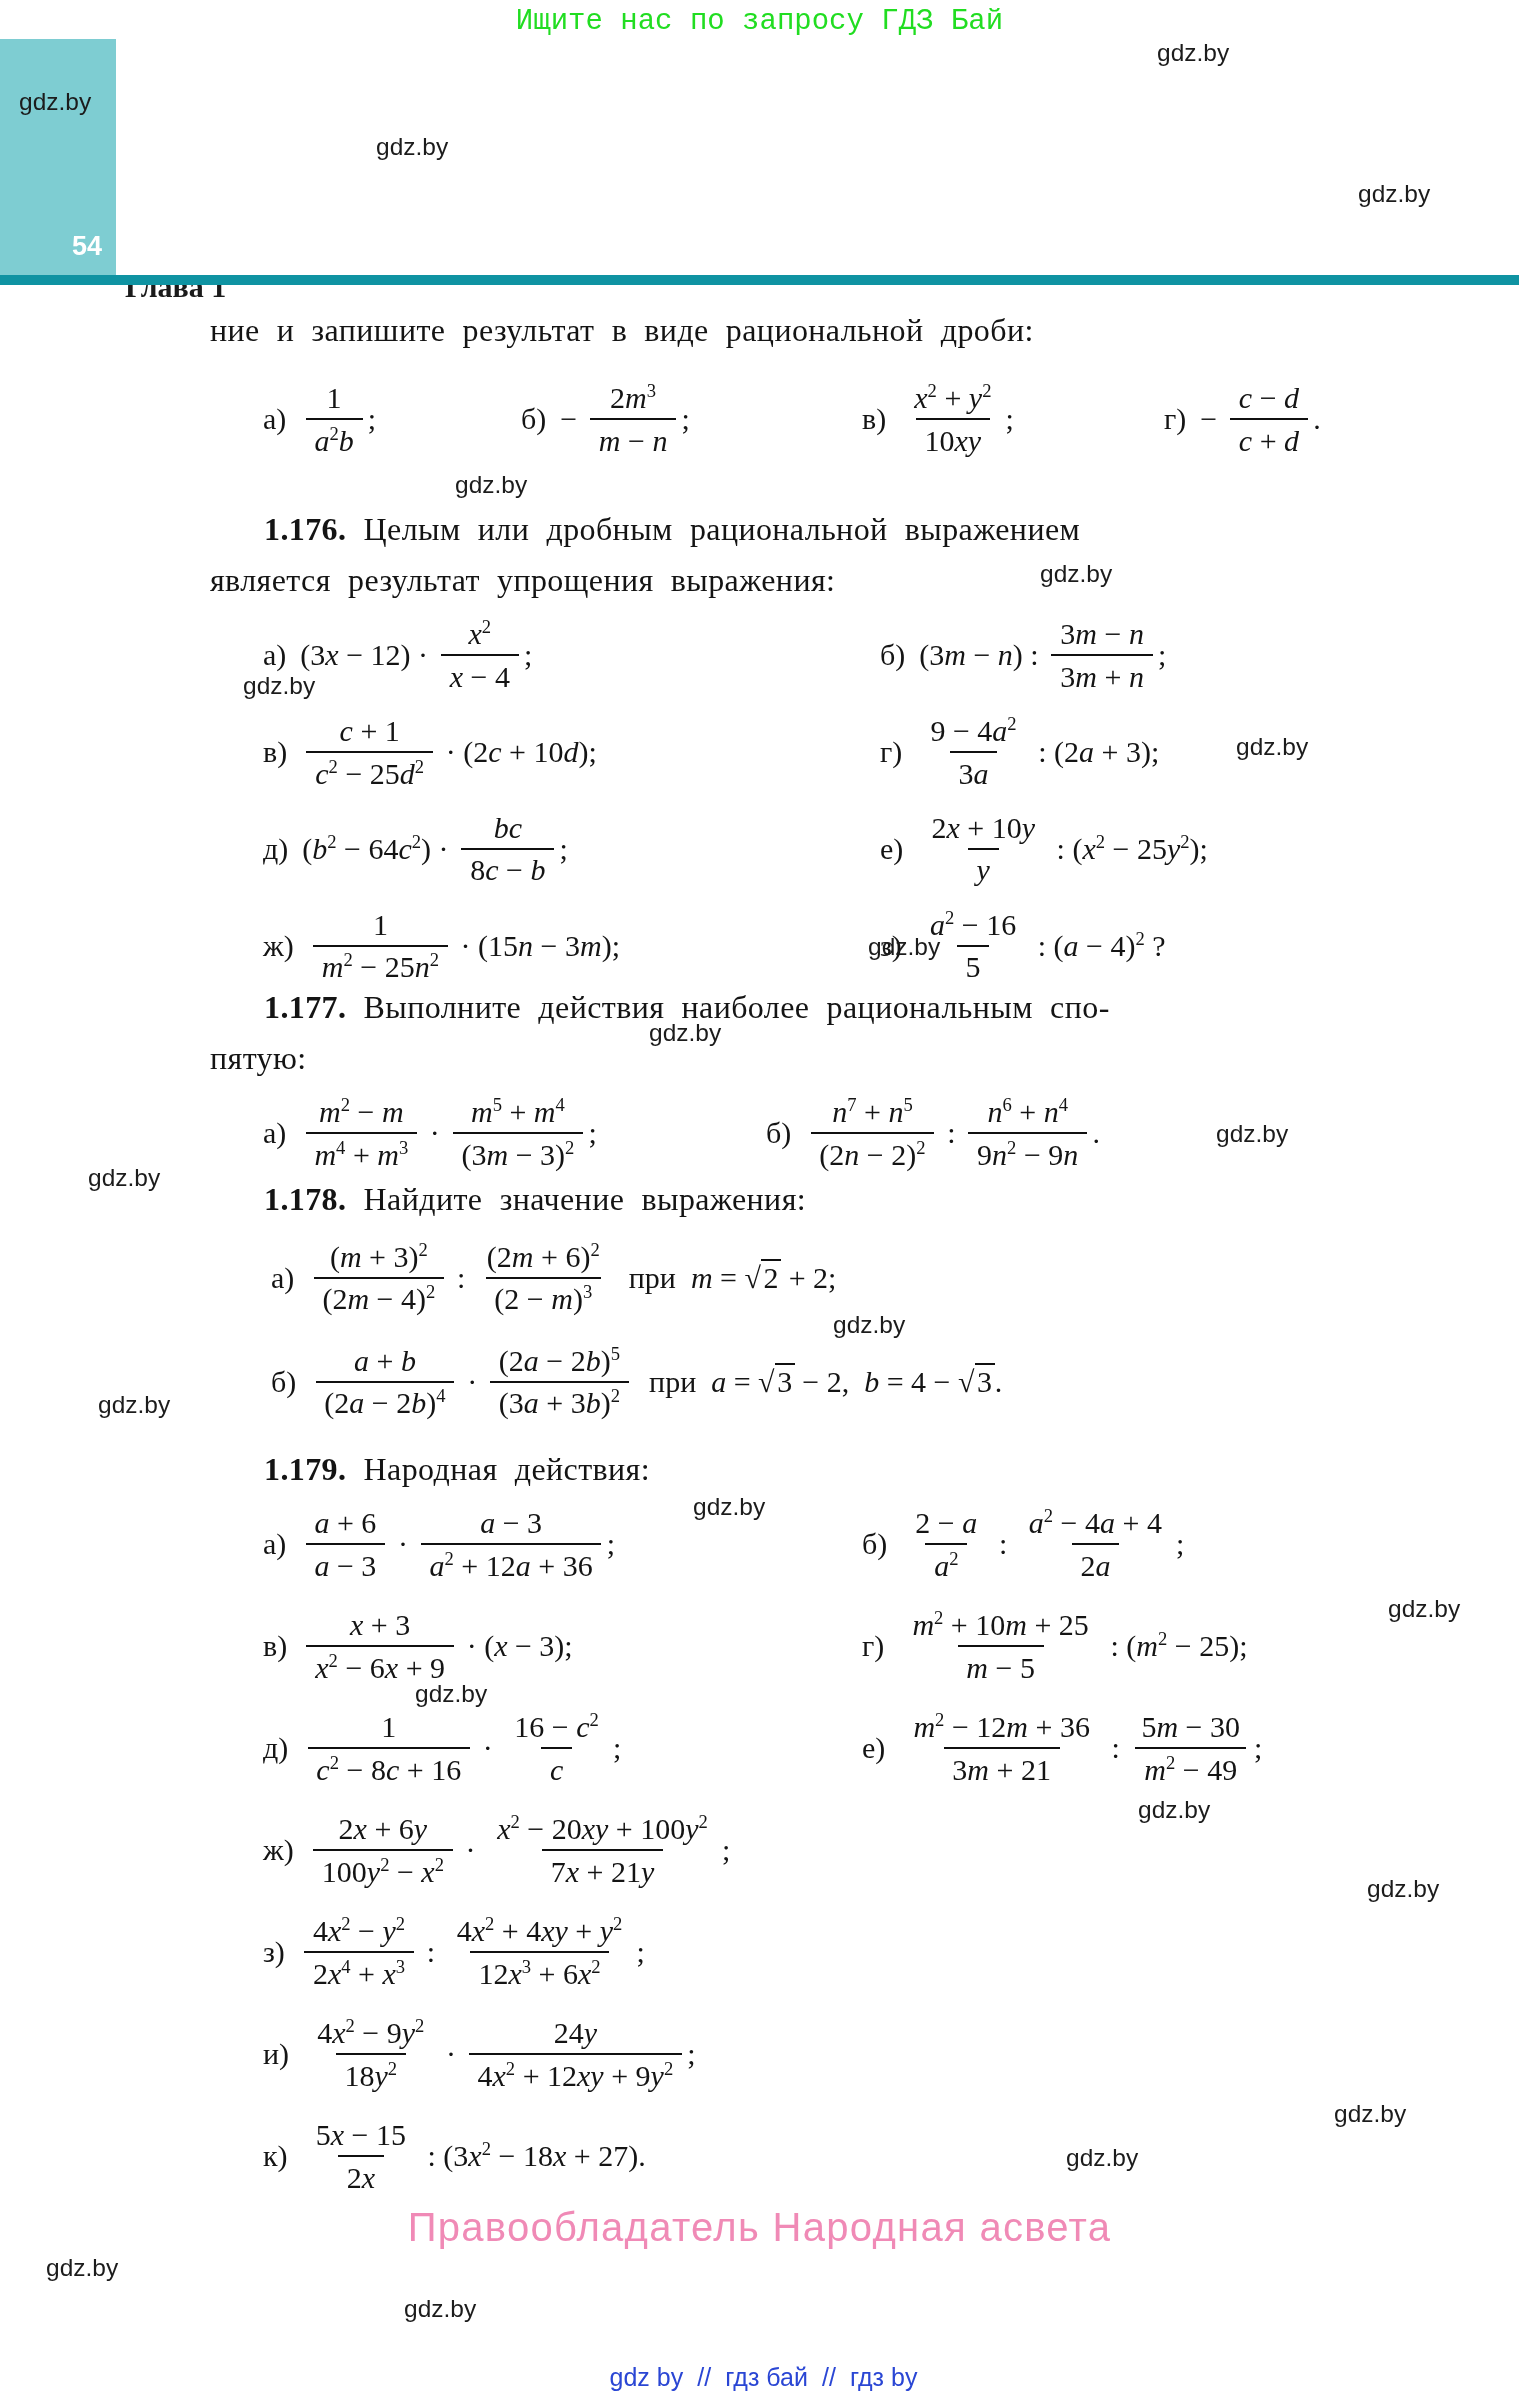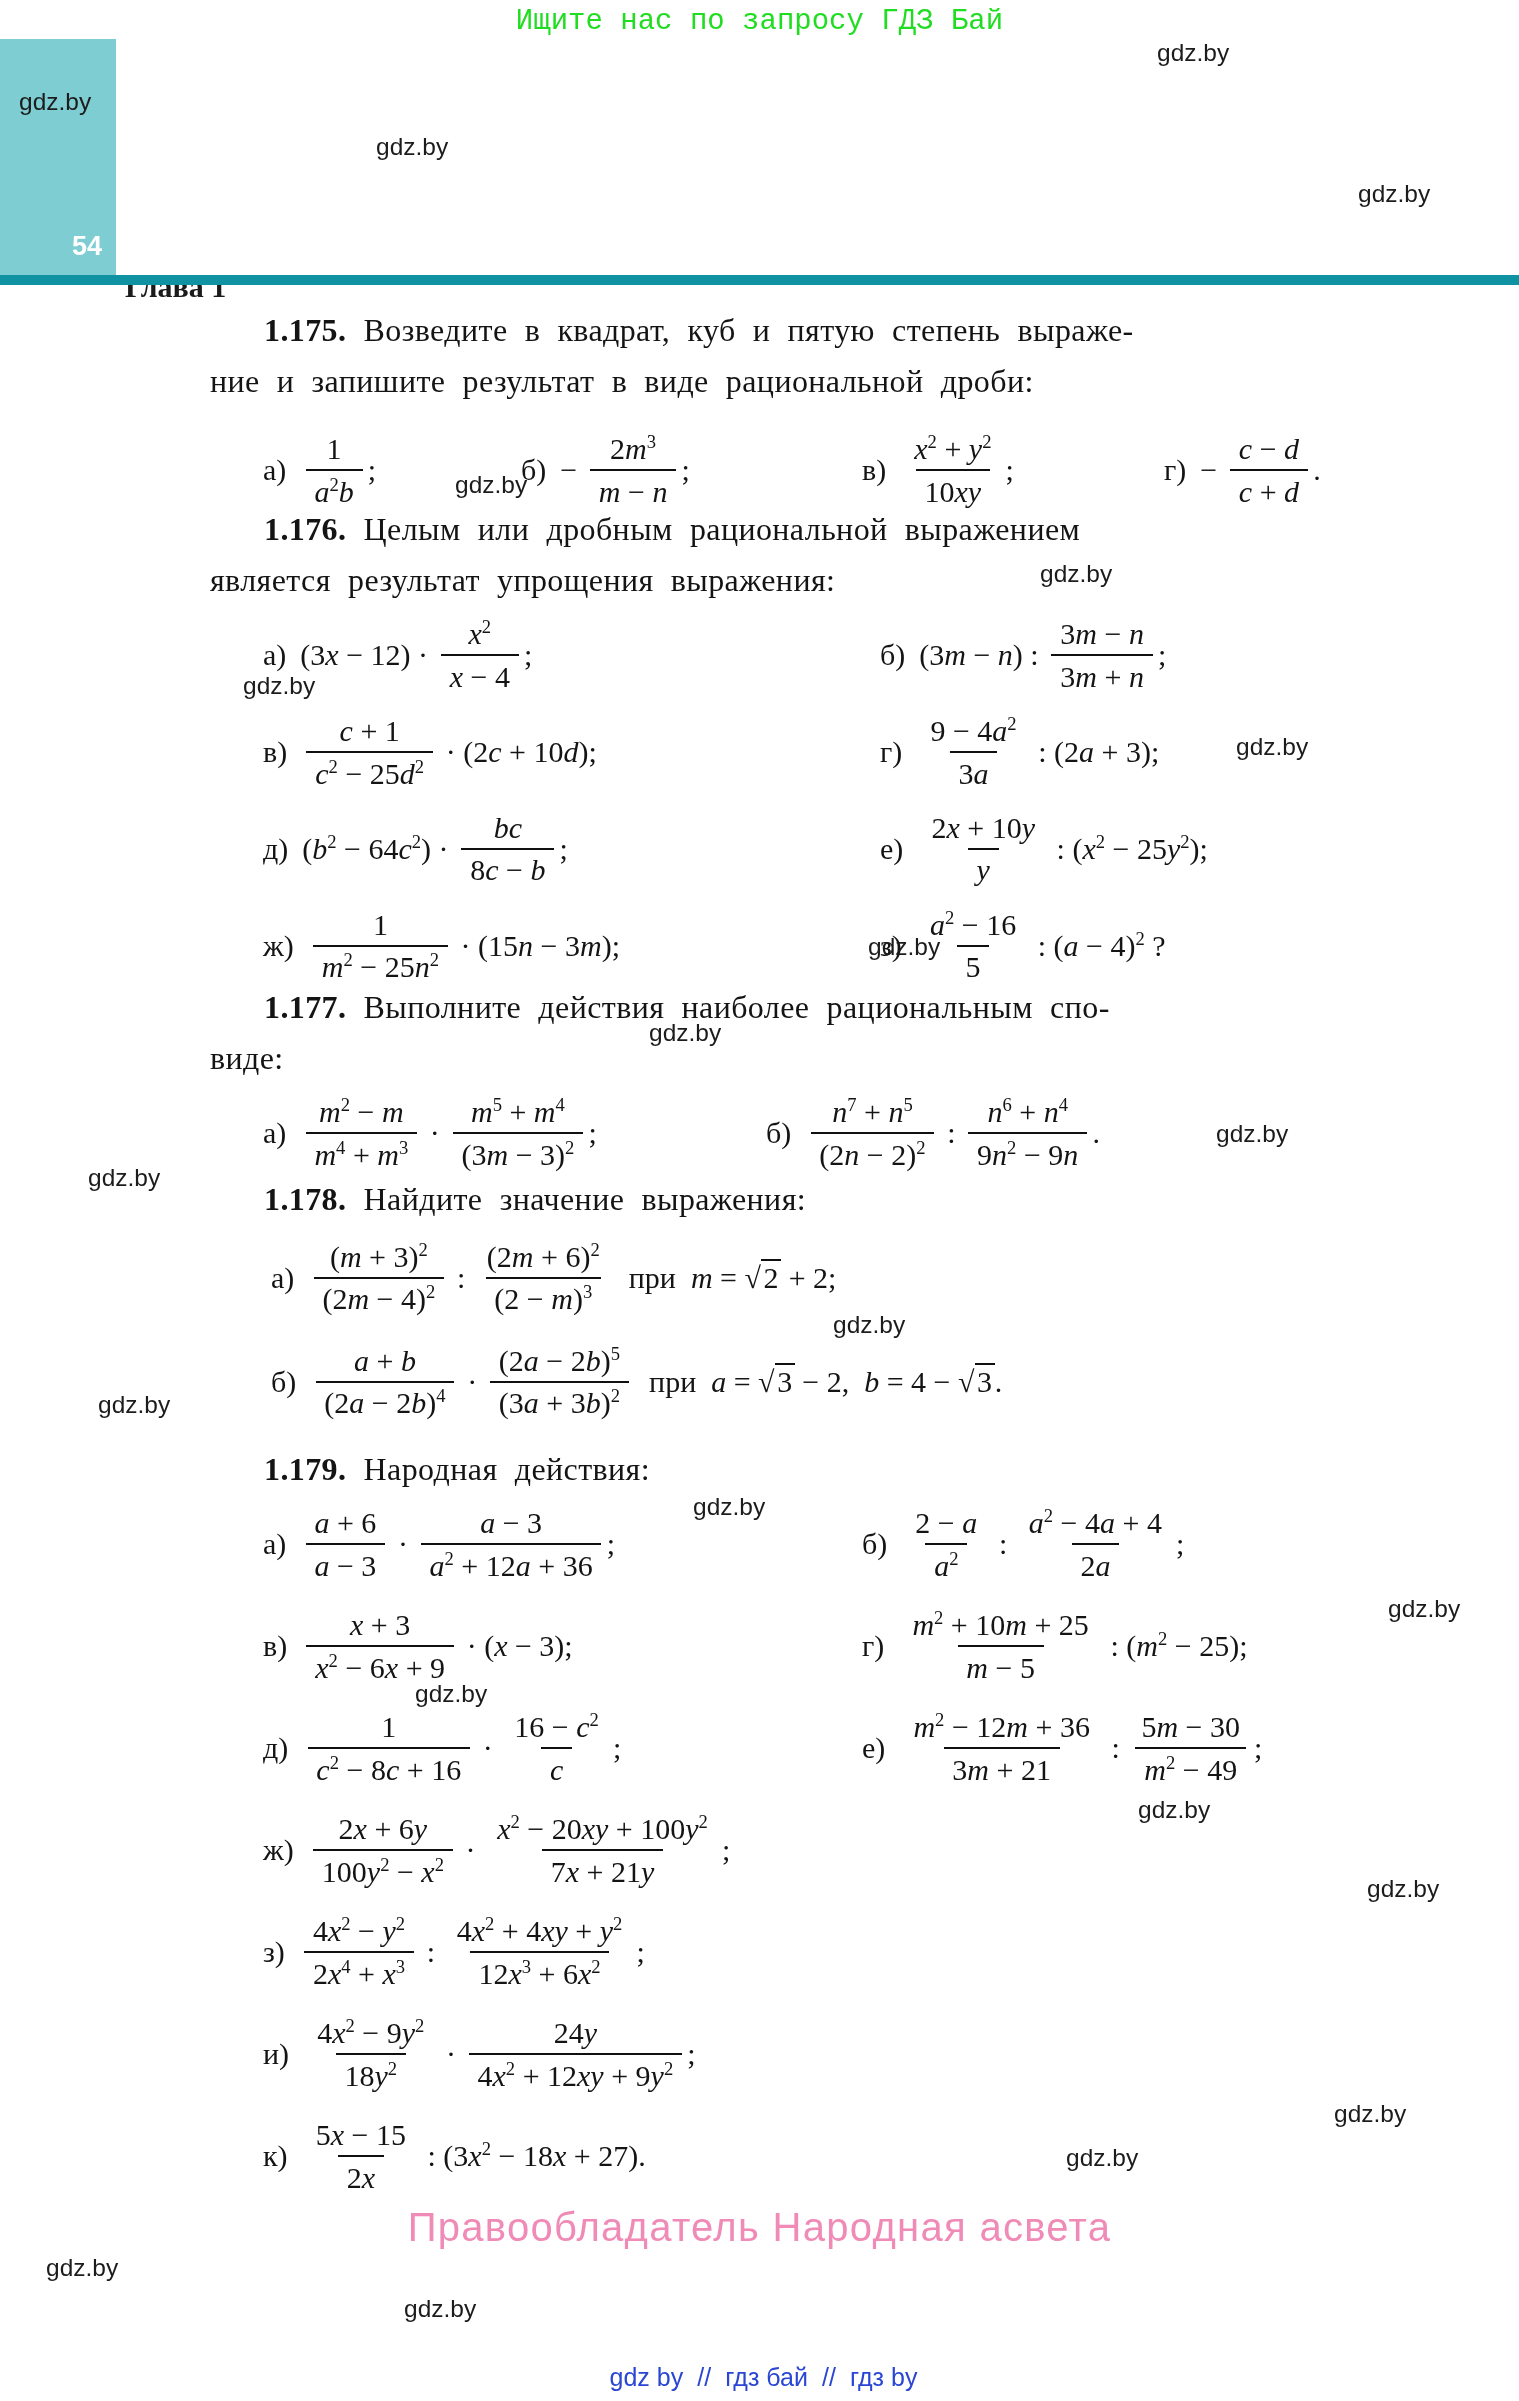--- a/index.html
+++ b/index.html
@@ -60,21 +60,20 @@
   <div class="corner">
     <span class="corner-wm">gdz.by</span>
     <span class="pagenum">54</span>
   </div>
   <div class="chapter">Глава 1</div>
   <div class="rule"></div>
 
   <div id="problems-root">
       <section class="sec" style="top: 305px;">
         <div>
-          <div class="iline ind"><b>1.175.</b> <span>Возведите в квадрат, куб и пятую степень выраже-</span></div>
           <div class="iline"><span>ние и запишите результат в виде рациональной дроби:</span></div>
         </div>
         <div class="itemsrow">
           <div class="item" style="left: 53px;">
             <span class="ilabel">а)</span>
             <span class="frac">
               <span class="num">1</span>
               <span class="den"><i>a</i><sup>2</sup><i>b</i></span>
             </span>
             <span class="mtxt">;</span>
@@ -178,21 +177,21 @@
               <span class="num"><i>a</i><sup>2</sup> − 16</span>
               <span class="den">5</span>
             </span>
             <span class="mtxt"> : (<i>a</i> − 4)<sup>2</sup> ?</span>
           </div>
         </div>
       </section>
       <section class="sec" style="top: 982px;">
         <div>
           <div class="iline ind"><b>1.177.</b> <span>Выполните действия наиболее рациональным спо-</span></div>
-          <div class="iline"><span>виде:</span></div>
+          <div class="iline"><span>пятую:</span></div>
         </div>
         <div class="grid2 cols177">
           <div class="item">
             <span class="ilabel">а)</span>
             <span class="frac">
               <span class="num"><i>m</i><sup>2</sup> − <i>m</i></span>
               <span class="den"><i>m</i><sup>4</sup> + <i>m</i><sup>3</sup></span>
             </span>
             <span class="mtxt"> · </span>
             <span class="frac">

